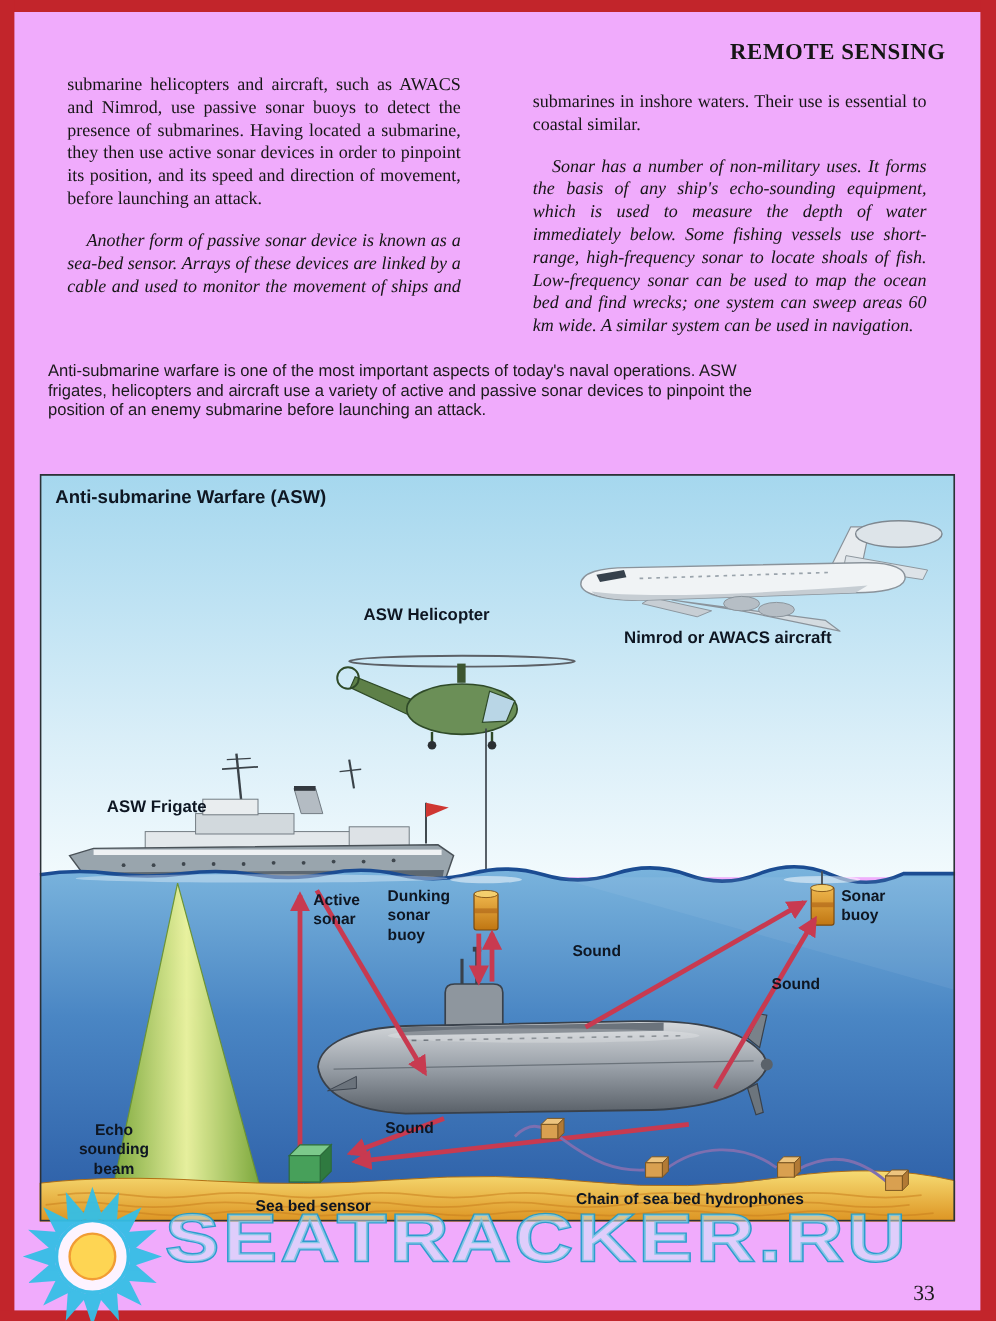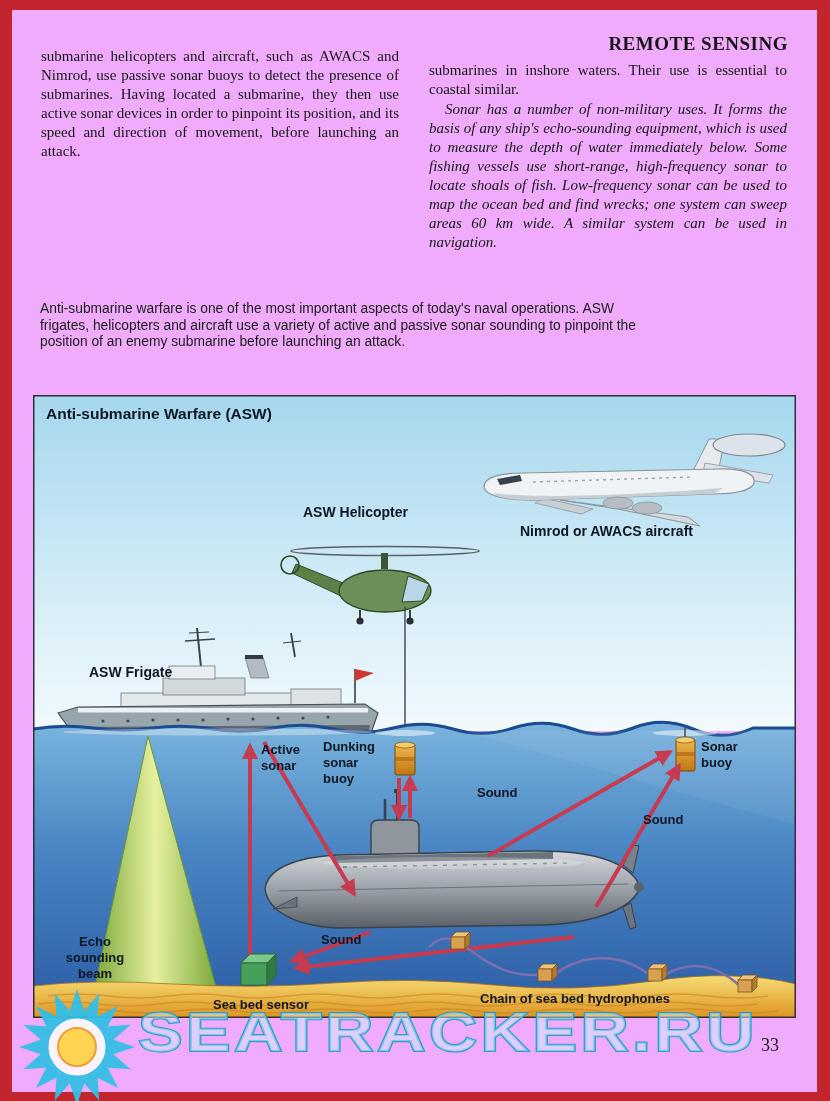--- a/index.html
+++ b/index.html
@@ -7,58 +7,59 @@
         font-family:"Liberation Serif",serif;color:#161616;}
   .pb{position:absolute;background:#c2252b;z-index:3;}
   .pb-top{left:0;top:0;width:830px;height:10px;}
   .pb-left{left:0;top:0;width:12px;height:1101px;}
   .pb-right{right:0;top:0;width:13px;height:1101px;}
   .pb-bottom{left:0;bottom:0;width:830px;height:9px;}
   .header{position:absolute;left:428px;top:33px;width:360px;margin:0;
           font-size:19px;font-weight:bold;letter-spacing:.5px;text-align:right;
           font-family:"Liberation Serif",serif;}
   .col{position:absolute;width:360px;font-size:15px;line-height:19px;text-align:justify;}
-  .col p{margin:1px;}
+  .col p{margin:16px;}
   .col p.indent{text-indent:16px;font-style:italic;}
   .col p.stretch-last{text-align-last:justify;}
   .col-left{left:40px;top:46px;}
   .col-right{left:428px;top:60px;}
   .caption{position:absolute;left:40px;top:301px;width:612px;margin:0;
            font-family:"Liberation Sans",sans-serif;font-size:13.8px;line-height:16.6px;
            text-align:left;color:#1b1b1b;}
   .diagram{position:absolute;left:33px;top:395px;width:679px;height:623px;z-index:1;}
   .watermark{position:absolute;left:0;top:986px;width:762px;height:115px;z-index:5;pointer-events:none;}
-  .pagenum{position:absolute;left:761px;top:1035px;font-size:18px;z-index:4;
+  .pagenum{position:absolute;left:761px;top:1067px;font-size:18px;z-index:4;
            font-family:"Liberation Serif",serif;color:#1c1c1c;}
   svg text{font-family:"Liberation Sans",sans-serif;}
   .dlabel{font-weight:bold;font-size:14px;fill:#0e1622;}
   .slabel{font-weight:bold;font-size:13px;fill:#0e1622;}
   .dtitle{font-weight:bold;font-size:15.5px;fill:#0e1622;}
 </style>
 </head>
 <body>
 
 <div class="page">
 
   <div class="pb pb-top"></div>
   <div class="pb pb-left"></div>
   <div class="pb pb-right"></div>
   <div class="pb pb-bottom"></div>
 
   <h1 class="header">REMOTE SENSING</h1>
 
   <div class="col col-left">
     <p>submarine helicopters and aircraft, such as AWACS and Nimrod, use passive sonar buoys to detect the presence of submarines. Having located a submarine, they then use active sonar devices in order to pinpoint its position, and its speed and direction of movement, before launching an attack.</p>
+    <p class="indent stretch-last">Another form of passive sonar device is known as a sea-bed sensor. Arrays of these devices are linked by a cable and used to monitor the movement of ships and</p>
   </div>
   <div class="col col-right">
     <p>submarines in inshore waters. Their use is essential to coastal similar.</p>
     <p class="indent">Sonar has a number of non-military uses. It forms the basis of any ship's echo-sounding equipment, which is used to measure the depth of water immediately below. Some fishing vessels use short-range, high-frequency sonar to locate shoals of fish. Low-frequency sonar can be used to map the ocean bed and find wrecks; one system can sweep areas 60 km wide. A similar system can be used in navigation.</p>
   </div>
 
-  <p class="caption">Anti-submarine warfare is one of the most important aspects of today's naval operations. ASW frigates, helicopters and aircraft use a variety of active and passive sonar sounding to pinpoint the position of an enemy submarine before launching an attack.</p>
+  <p class="caption">Anti-submarine warfare is one of the most important aspects of today's naval operations. ASW frigates, helicopters and aircraft use a variety of active and passive sonar devices to pinpoint the position of an enemy submarine before launching an attack.</p>
 
   <div class="diagram">
   <svg width="763" height="623" viewBox="0 0 763 623">
     <defs>
       <linearGradient id="skyGrad" x1="0" y1="0" x2="0" y2="1">
         <stop offset="0" stop-color="#a5d7ee"></stop>
             <stop offset="0.65" stop-color="#d9eef8"></stop>
             <stop offset="1" stop-color="#f2fafd"></stop>
       </linearGradient>
       <linearGradient id="waterGrad" x1="0" y1="0" x2="0" y2="1">

